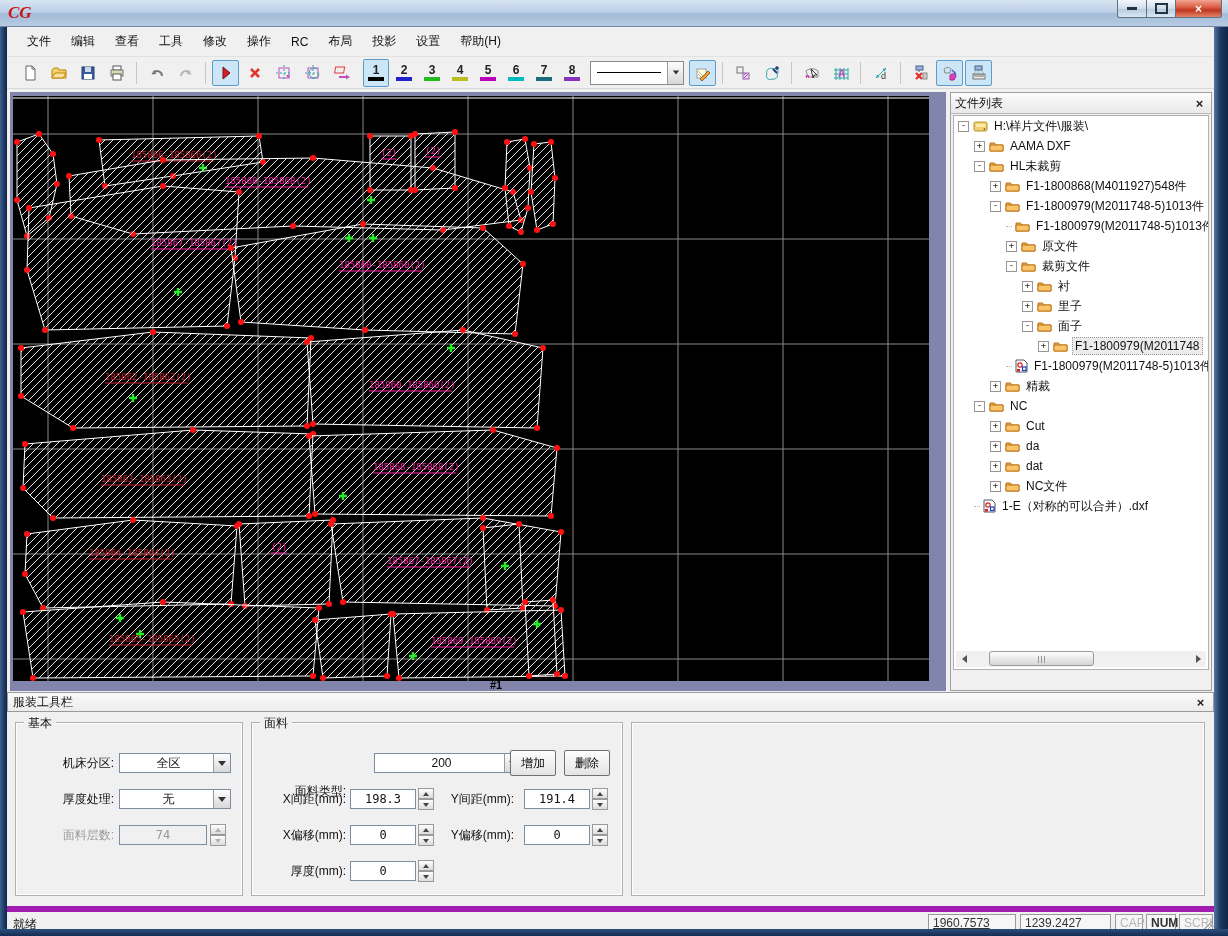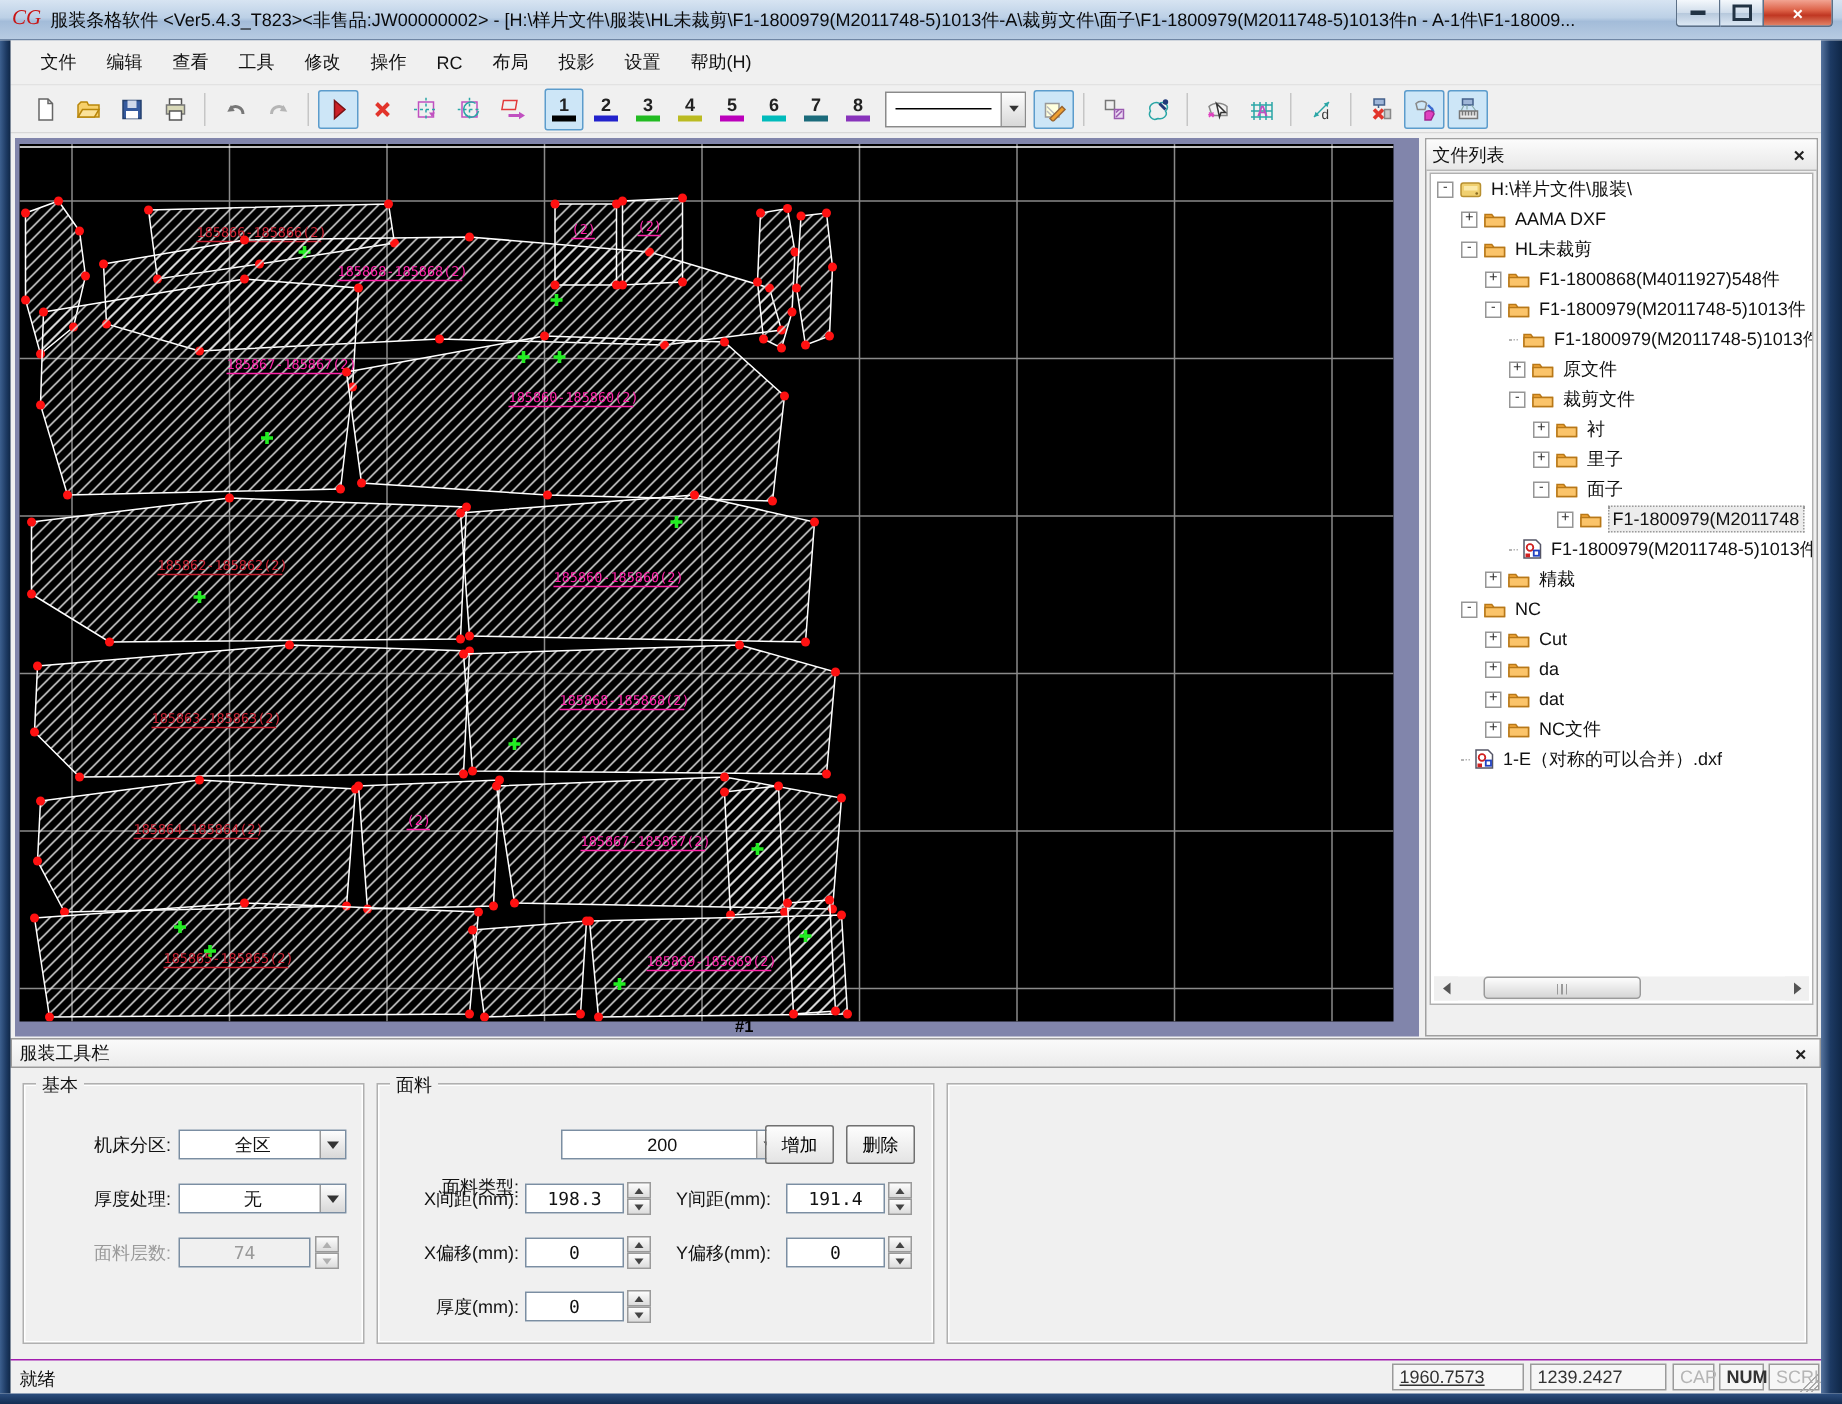--- a/index.html
+++ b/index.html
@@ -3,21 +3,21 @@
 <meta charset="utf-8">
 <style>
   html,body{margin:0;padding:0;}
   body{width:1228px;height:936px;position:relative;overflow:hidden;
        font-family:"Liberation Sans","DejaVu Sans",sans-serif;font-size:12px;
        background:#f0f0f0;color:#111;-webkit-font-smoothing:antialiased;}
   
   .titlebar{position:absolute;left:0;top:0;width:1228px;height:27px;
     background:linear-gradient(#d7e4f2 0%,#bcd0e6 45%,#a3bcd9 55%,#b7cbe2 100%);
     border-bottom:1px solid #6f86a4;display:flex;align-items:center;box-sizing:border-box;padding-left:8px;}
-  .logo{font-weight:normal;font-style:italic;color:#c81414;font-size:14px;margin-right:6px;font-family:"Liberation Serif",serif;}
+  .logo{font-weight:bold;font-style:italic;color:#c81414;font-size:17px;margin-right:6px;font-family:"Liberation Serif",serif;}
   .title-text{font-size:12px;color:#0a0a0a;white-space:nowrap;overflow:hidden;max-width:1040px;}
   .winbtns{position:absolute;right:6px;top:0;display:flex;}
   .wbtn{height:18px;border:1px solid #5c7087;border-top:none;box-sizing:border-box;
     display:flex;align-items:center;justify-content:center;color:#234;
     background:linear-gradient(#f4f8fc,#cfdcea 50%,#b6c8dc 52%,#dce8f4);}
   .wbtn.min{width:30px;border-radius:0 0 0 3px;}
   .wbtn.max{width:29px;border-left:none;}
   .wbtn.close{width:46px;border-left:none;border-radius:0 0 3px 0;color:#fff;font-weight:bold;
     background:linear-gradient(#f2a492,#dd6248 40%,#c03722 60%,#e28468);}
   .minglyph{width:10px;height:3px;background:#234;}
@@ -95,34 +95,33 @@
   .spin{position:absolute;width:16px;height:22px;display:flex;flex-direction:column;}
   .spin span{flex:1;border:1px solid #9a9a9a;background:linear-gradient(#fdfdfd,#dcdcdc);
     display:flex;align-items:center;justify-content:center;}
   .tri-u{width:0;height:0;border-left:3px solid transparent;border-right:3px solid transparent;border-bottom:4px solid #444;}
   .tri-d{width:0;height:0;border-left:3px solid transparent;border-right:3px solid transparent;border-top:4px solid #444;}
   .spin.disabled .tri-u{border-bottom-color:#b0b0b0}.spin.disabled .tri-d{border-top-color:#b0b0b0}
   .pushbtn{position:absolute;height:26px;background:linear-gradient(#fdfdfd,#e4e4e4);border:1px solid #707070;
     border-radius:2px;font-size:12px;display:flex;align-items:center;justify-content:center;box-sizing:border-box;}
   
   .statusbar{position:absolute;left:7px;top:906px;width:1207px;height:23px;background:#f0f0f0;
-    border-top:1px solid #a21caf;font-size:12px;}
+    border-top:6px solid #a21caf;font-size:12px;}
   .sb-ready{position:absolute;left:6px;top:4px;}
   .sb-box{position:absolute;top:2px;height:18px;border:1px solid #9a9a9a;background:#f6f6f6;
     box-sizing:border-box;padding:1px 4px 0 4px;color:#333;}
   .sb-box.dim{color:#b5b5b5;}
   .grip{position:absolute;right:2px;bottom:2px;width:12px;height:12px;
     background:linear-gradient(135deg,transparent 50%,#aaa 50%,#aaa 55%,transparent 55%,transparent 65%,#aaa 65%,#aaa 70%,transparent 70%,transparent 80%,#aaa 80%,#aaa 85%,transparent 85%);}
 </style>
 </head>
 <body>
 
 <div class="titlebar">
   <span class="logo">CG</span>
-  <span class="title-text">服装条格软件 &lt;Ver5.4.3_T823&gt;&lt;非售品:JW00000002&gt; - [H:\样片文件\服装\HL未裁剪\F1-1800979(M2011748-5)1013件-A\裁剪文件\面子\F1-1800979(M2011748-5)1013件n - A-1件\F1-18009...</span>
   <div class="winbtns">
     <div class="wbtn min">
         <span class="minglyph"></span>
       </div>
     <div class="wbtn max">
         <span class="maxglyph"></span>
       </div>
     <div class="wbtn close">
         <span>×</span>
       </div>

